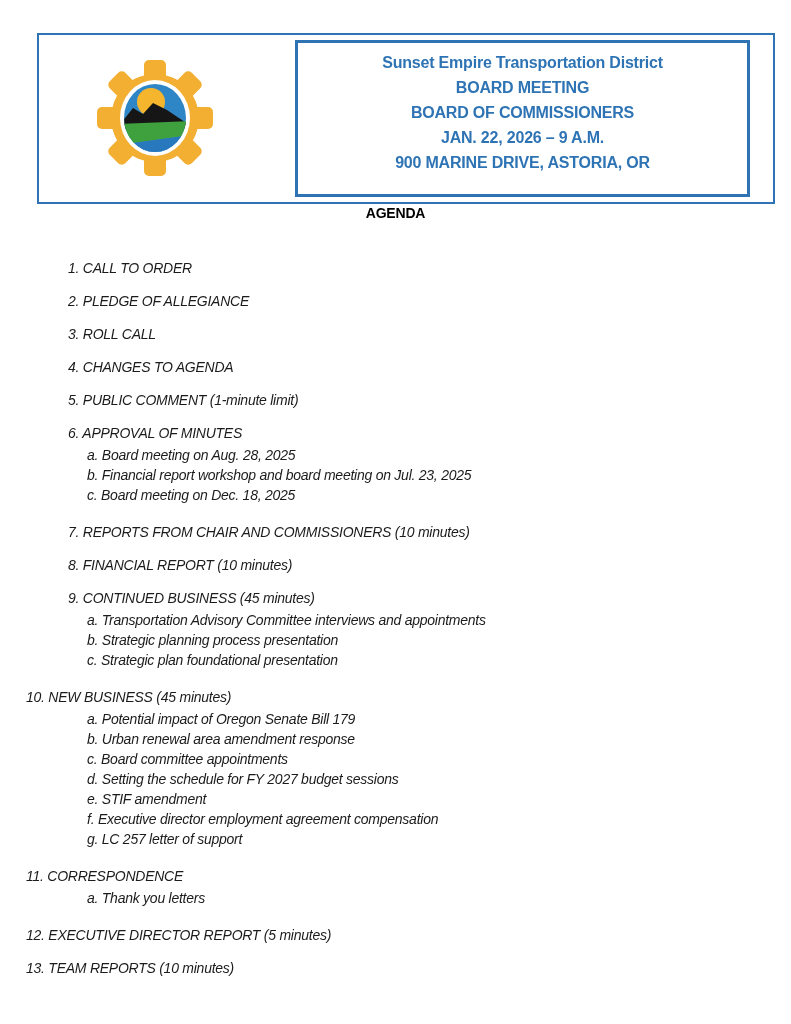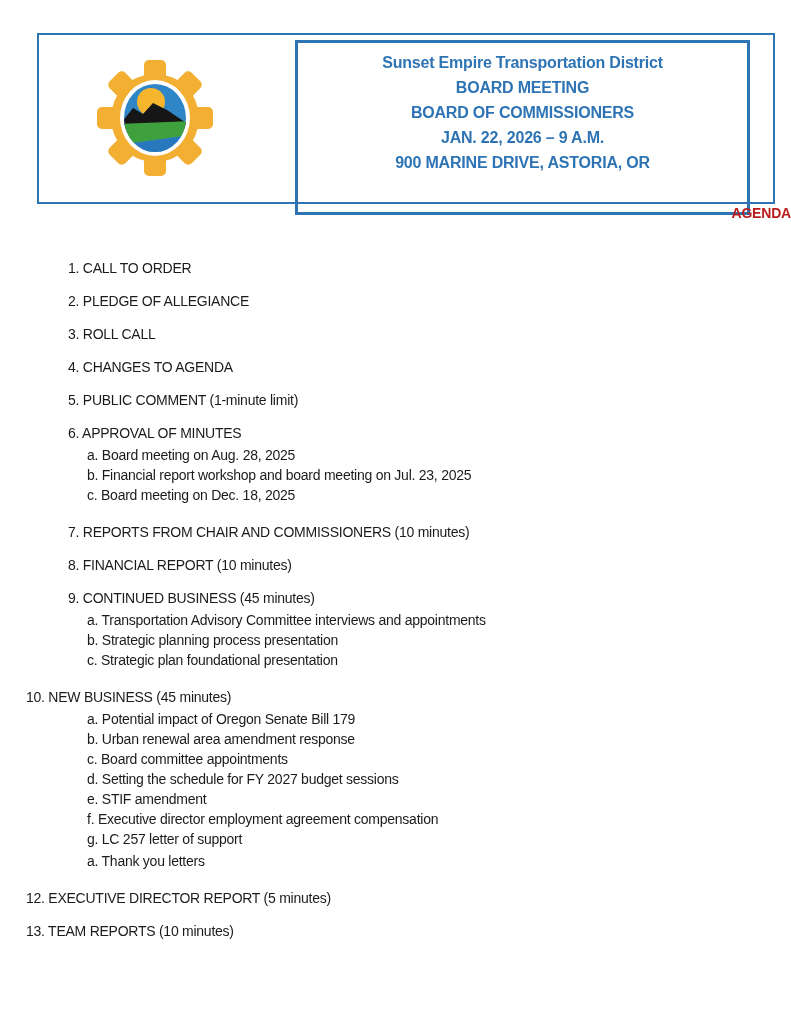--- a/index.html
+++ b/index.html
@@ -7,36 +7,36 @@
     position:relative; width:791px; height:1024px; background:#ffffff;
     font-family:"Liberation Sans", sans-serif; color:#1b1b1b; overflow:hidden;
   }
   
   .letterhead {
     position:absolute; left:37px; top:33px; width:738px; height:171px;
     border:2px solid #2E74B5; box-sizing:border-box;
   }
   .logo { position:absolute; left:56px; top:23px; width:120px; height:120px; }
   .meeting-box {
-    position:absolute; left:256px; top:5px; width:455px; height:175px;
+    position:absolute; left:256px; top:5px; width:455px; height:157px;
     border:3px solid #2E74B5; box-sizing:border-box;
     padding-top:7px; text-align:center;
   }
   .meeting-box .hline {
     font-weight:bold; color:#2E74B5; font-size:16px; line-height:25px;
     letter-spacing:-0.2px; white-space:nowrap;
   }
   
   .agenda-title {
-    position:absolute; top:205px; left:0; width:100%; text-align:right;
-    font-size:14px; font-weight:bold; color:#b91c1c; letter-spacing:-0.2px;
+    position:absolute; top:205px; left:0; width:100%; text-align:center;
+    font-size:14px; font-weight:bold; color:#000000; letter-spacing:-0.2px;
   }
   
   .agenda-body { position:absolute; top:258px; left:0; right:0; }
-  .agenda-body div { font-size:14px; line-height:20px; letter-spacing:-0.25px; }
+  .agenda-body div { font-size:14px; line-height:20px; letter-spacing:-0.25px;font-style:italic; }
   .item  { padding-left:68px; margin-top:13px; }
   .item.wide { padding-left:26px; }
   .item:first-child { margin-top:0; }
   .sub   { padding-left:87px; margin-top:0; }
   .sub.first { margin-top:2px; }
   .sub + .item { margin-top:17px; }
 </style>
 </head>
 <body>
 
@@ -99,18 +99,19 @@
       <div class="sub">b. Strategic planning process presentation</div>
       <div class="sub">c. Strategic plan foundational presentation</div>
       <div class="item wide">10. NEW BUSINESS (45 minutes)</div>
       <div class="sub first">a. Potential impact of Oregon Senate Bill 179</div>
       <div class="sub">b. Urban renewal area amendment response</div>
       <div class="sub">c. Board committee appointments</div>
       <div class="sub">d. Setting the schedule for FY 2027 budget sessions</div>
       <div class="sub">e. STIF amendment</div>
       <div class="sub">f. Executive director employment agreement compensation</div>
       <div class="sub">g. LC 257 letter of support</div>
+      <div class="item wide">11. CORRESPONDENCE</div>
       <div class="sub first">a. Thank you letters</div>
       <div class="item wide">12. EXECUTIVE DIRECTOR REPORT (5 minutes)</div>
       <div class="item wide">13. TEAM REPORTS (10 minutes)</div>
     </div>
 
 </div>
 
 </body></html>

